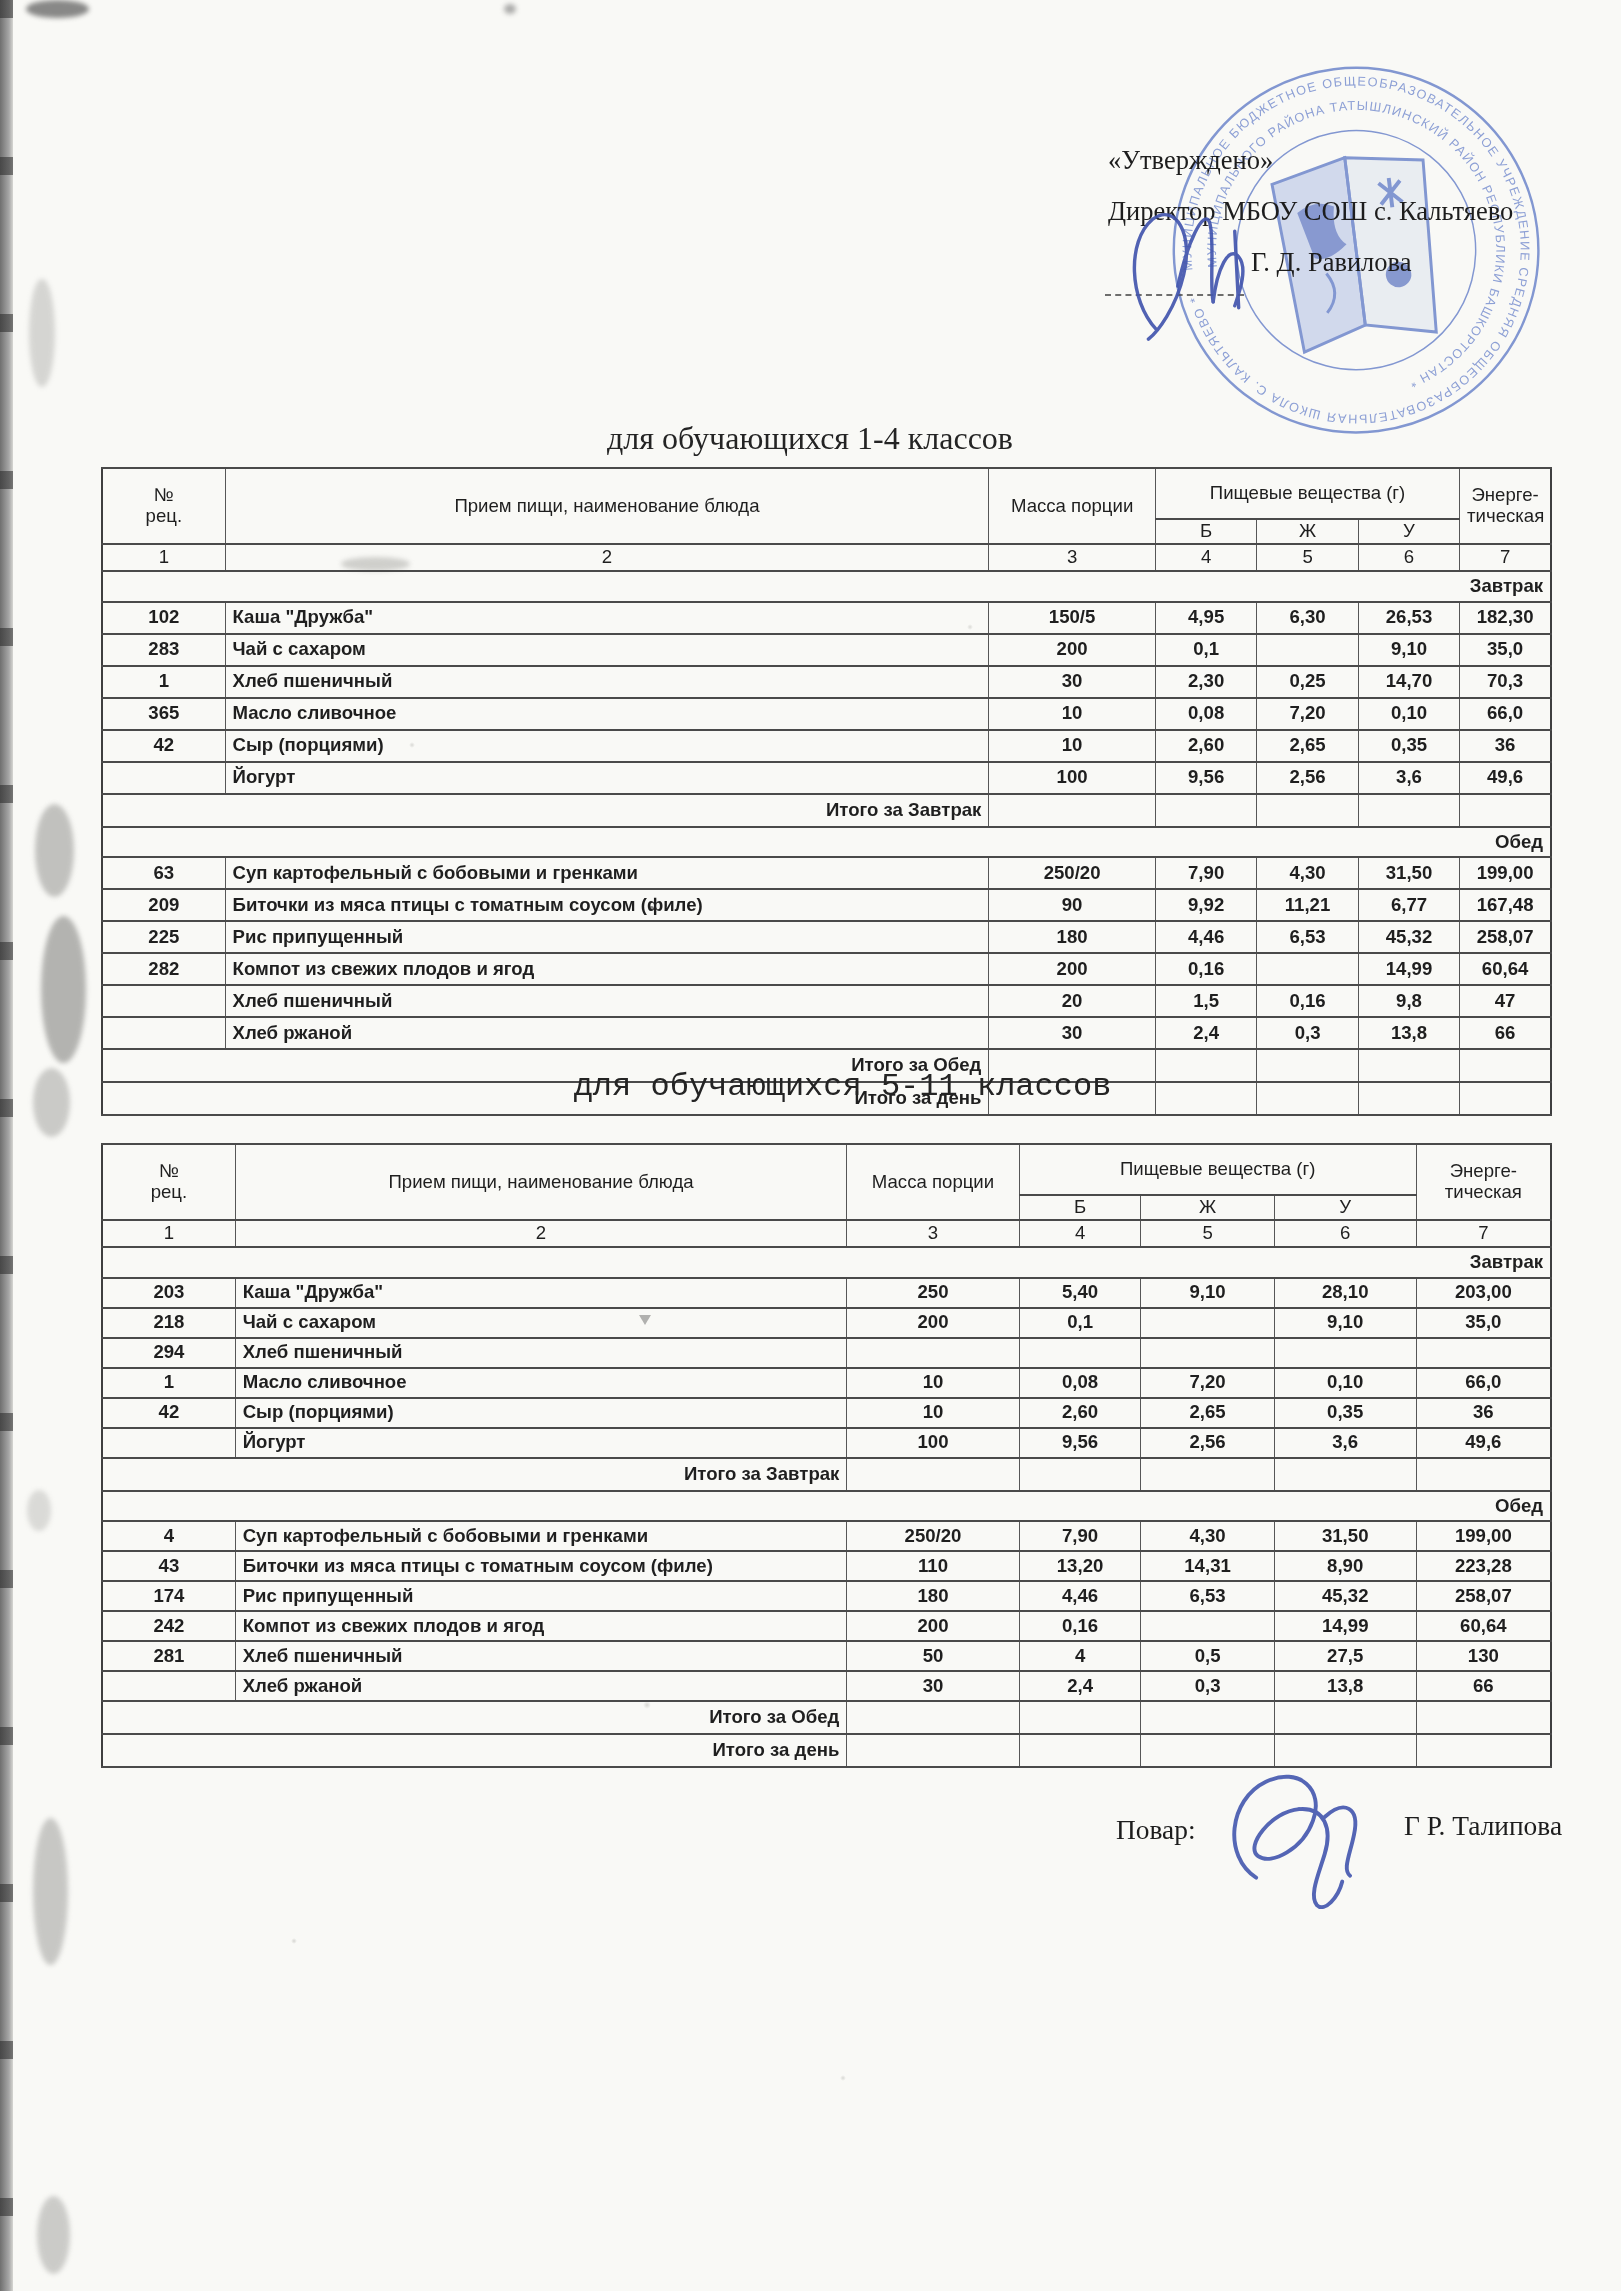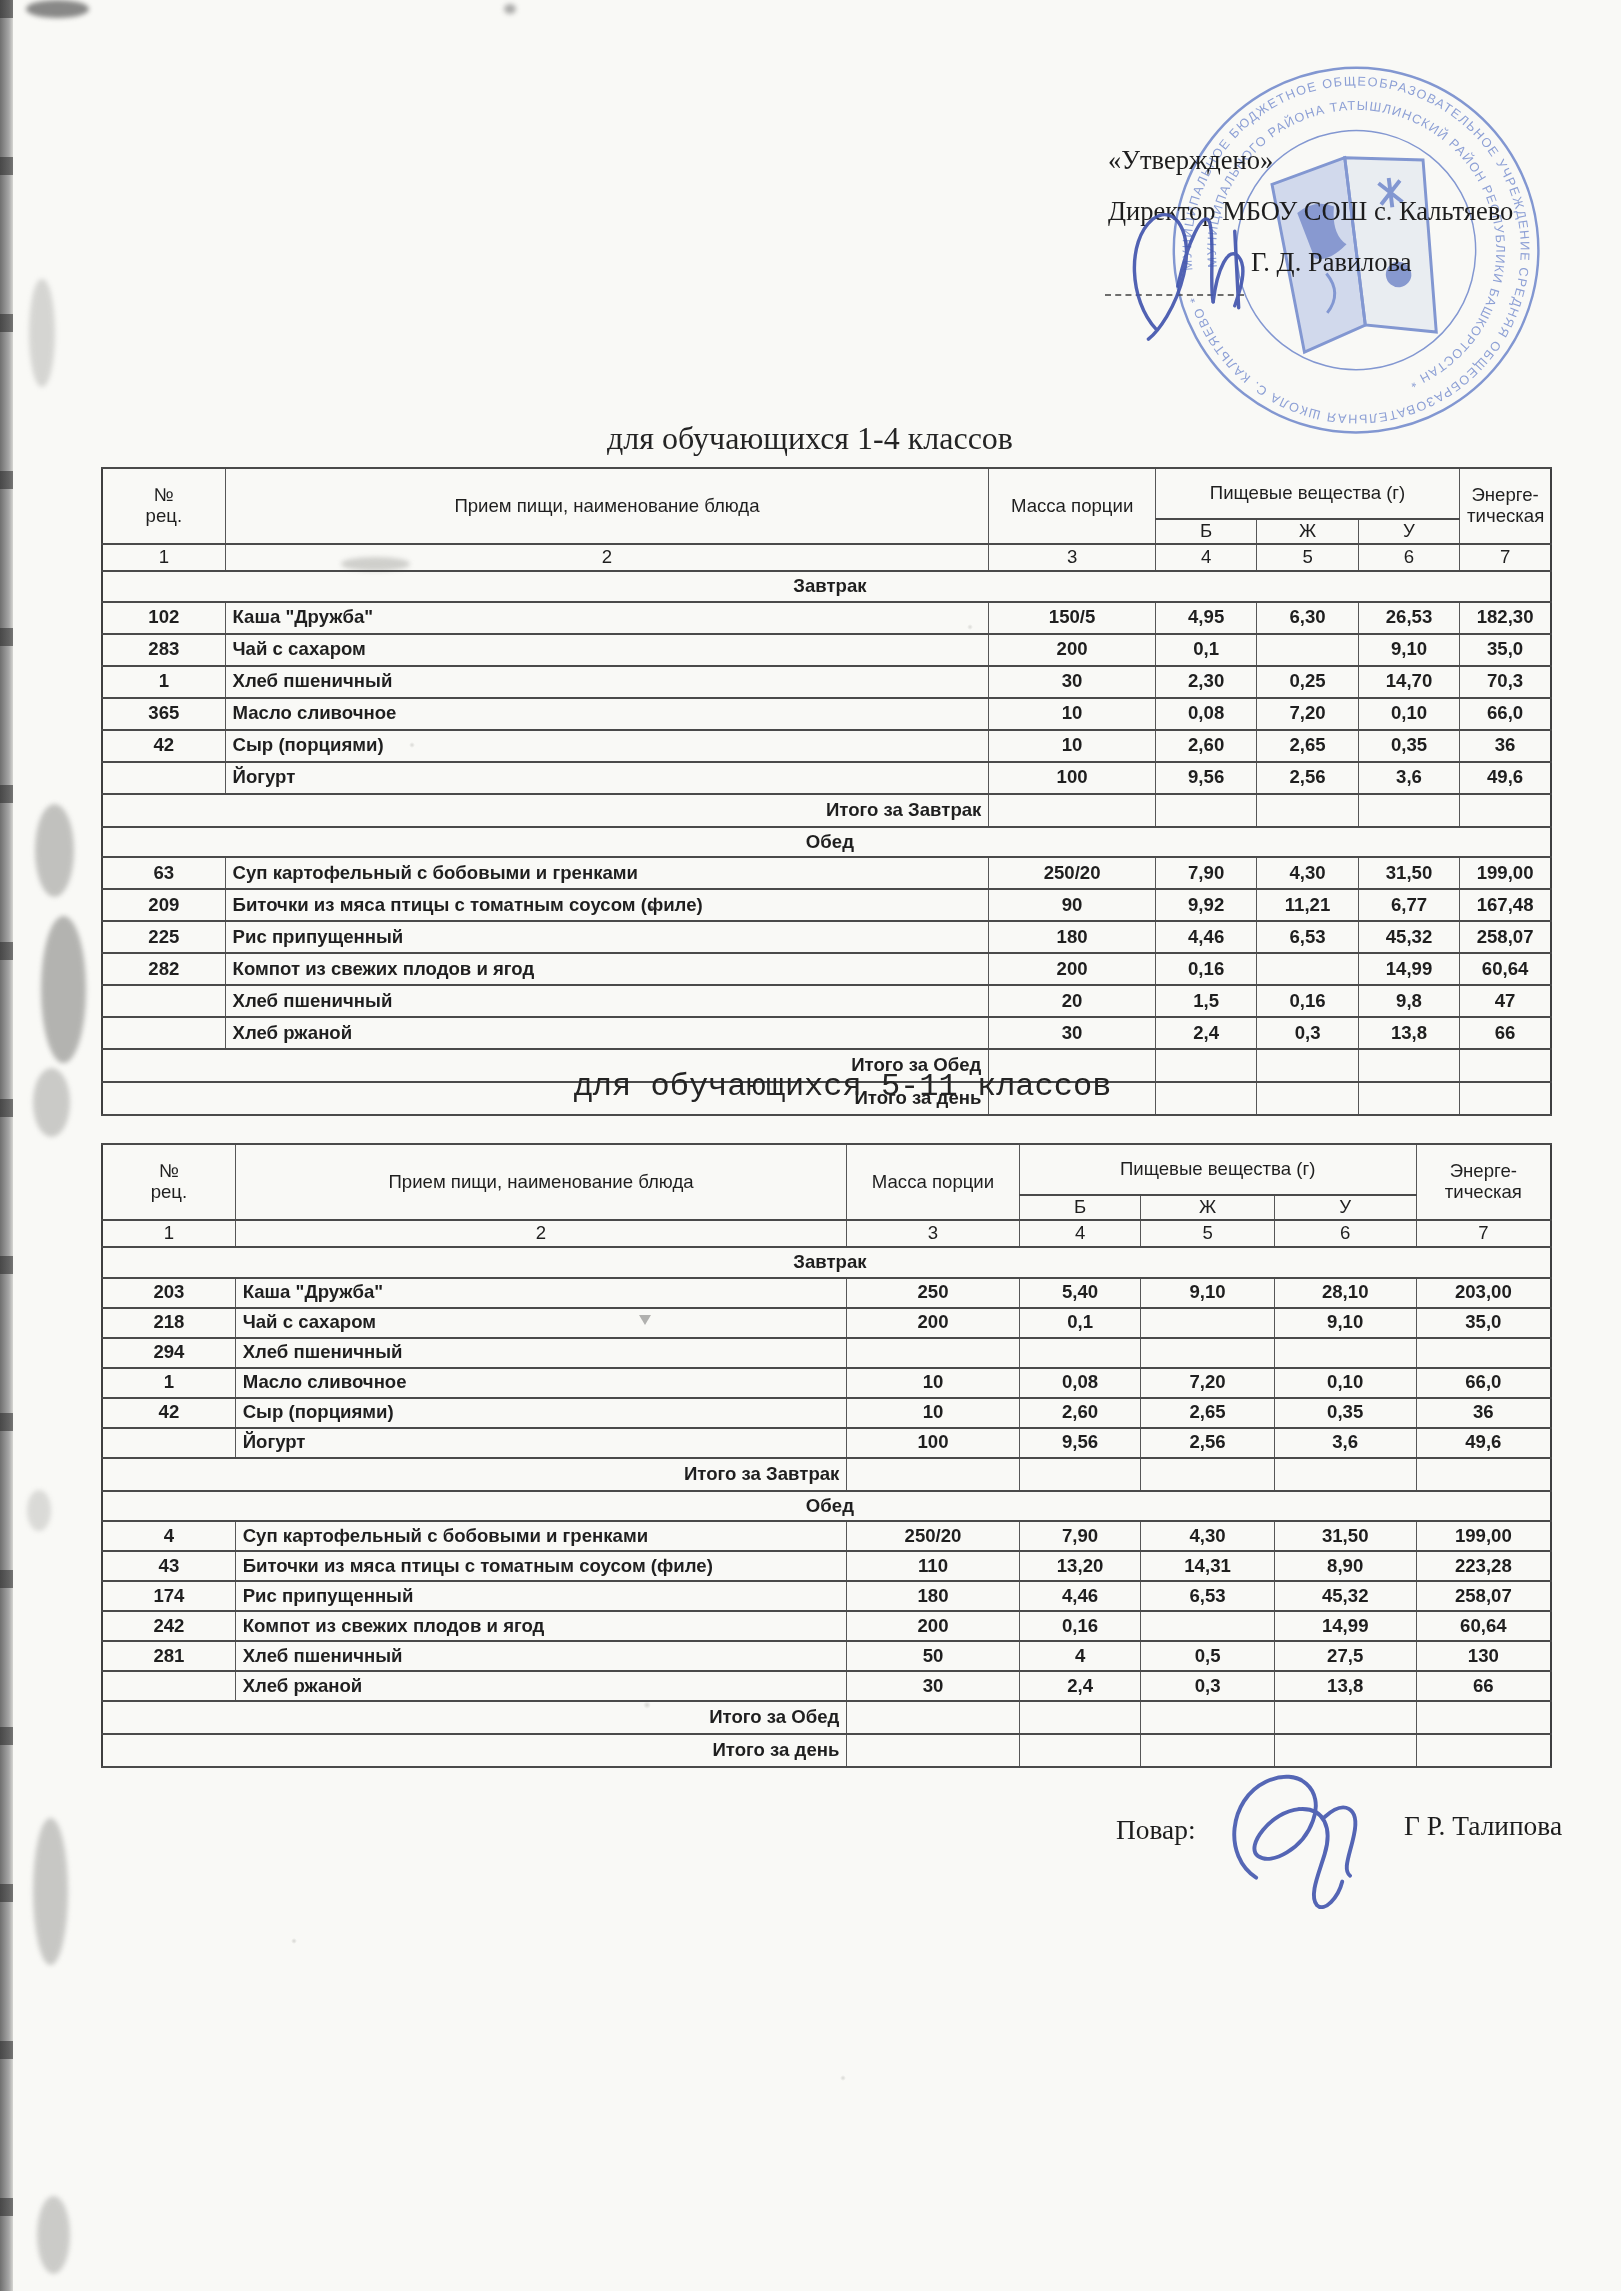--- a/index.html
+++ b/index.html
@@ -39,21 +39,21 @@
     font-family:"Liberation Sans", sans-serif;font-size:18.6px;color:#1f1f1f;}
   table.t1{top:467px;} table.t2{top:1143px;}
   table.menu th, table.menu td{border:1px solid #575757;border-top:2px solid #4a4a4a;border-bottom:2px solid #4a4a4a;
     padding:1px 6.9px;line-height:1.12;vertical-align:middle;overflow:hidden;white-space:nowrap;}
   table.menu{border:2px solid #3f3f3f;}
   table.menu thead th{font-weight:400;text-align:center;}
   table.menu .nums td{font-weight:400;text-align:center;height:23.5px;}
   table.t1 tbody tr.row{height:32px;} table.t2 tbody tr.row{height:30px;}
   td.c{text-align:center;font-weight:700;}
   td.l{text-align:left;font-weight:700;}
-  tr.section td{font-weight:700;text-align:center;padding-left:13.7px;height:26.5px;}
+  tr.section td{font-weight:700;text-align:right;padding-left:13.7px;height:26.5px;}
   tr.total td{height:29px;}
   tr.total .total-label{font-weight:700;text-align:right;padding-left:3px;}
   thead tr.h1 th{height:47px;}
 
   
   .stamp{position:absolute;left:1155px;top:59px;opacity:.85;}
   .sig-director{position:absolute;left:1119px;top:192px;}
   .sig-cook{position:absolute;left:1215px;top:1760px;}
   .footer-label{position:absolute;left:1116px;top:1815px;font-size:27.4px;}
   .footer-name{position:absolute;left:1404px;top:1811px;font-size:27.4px;}

